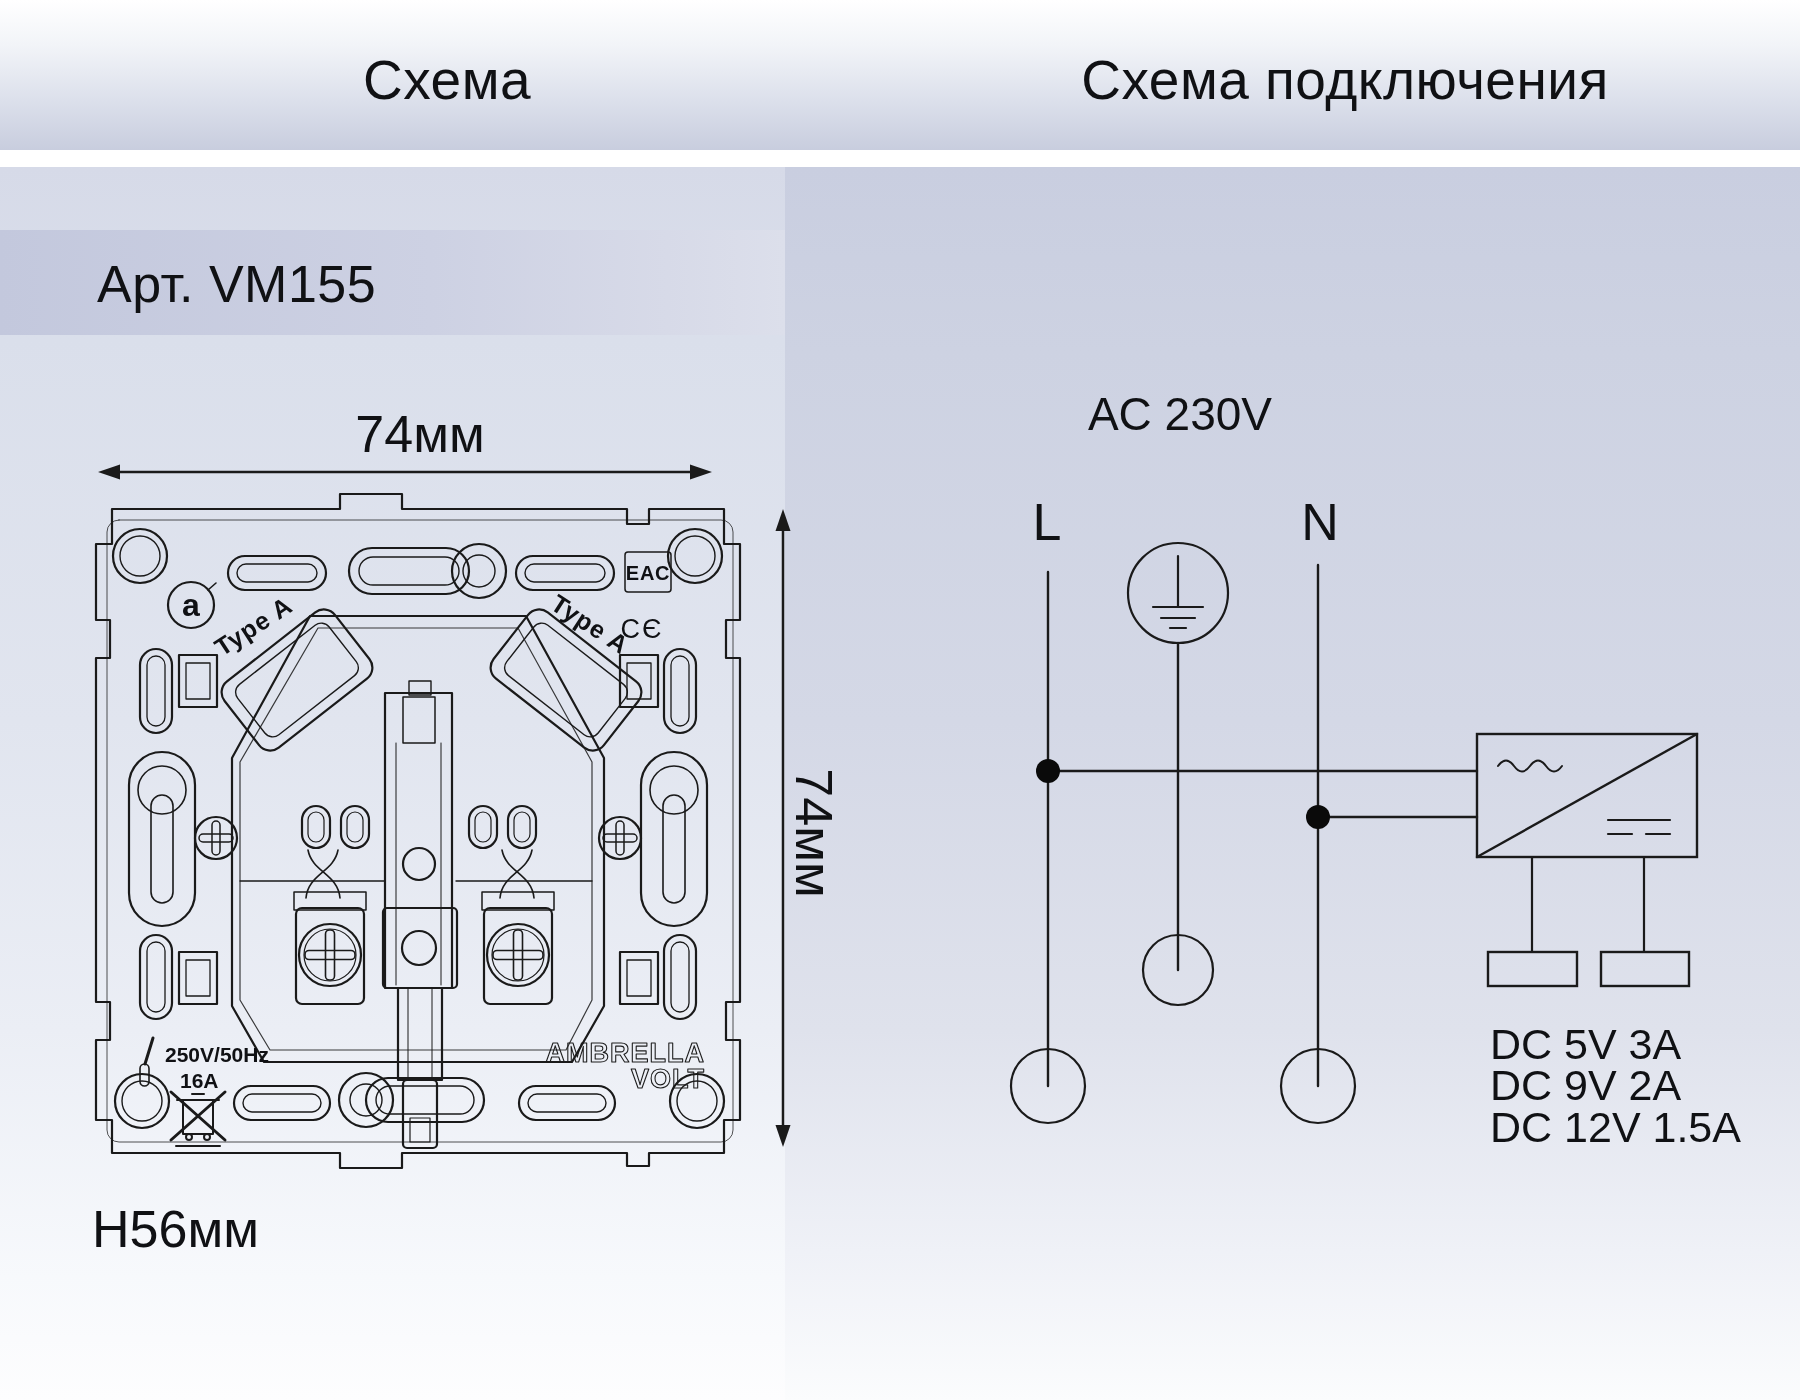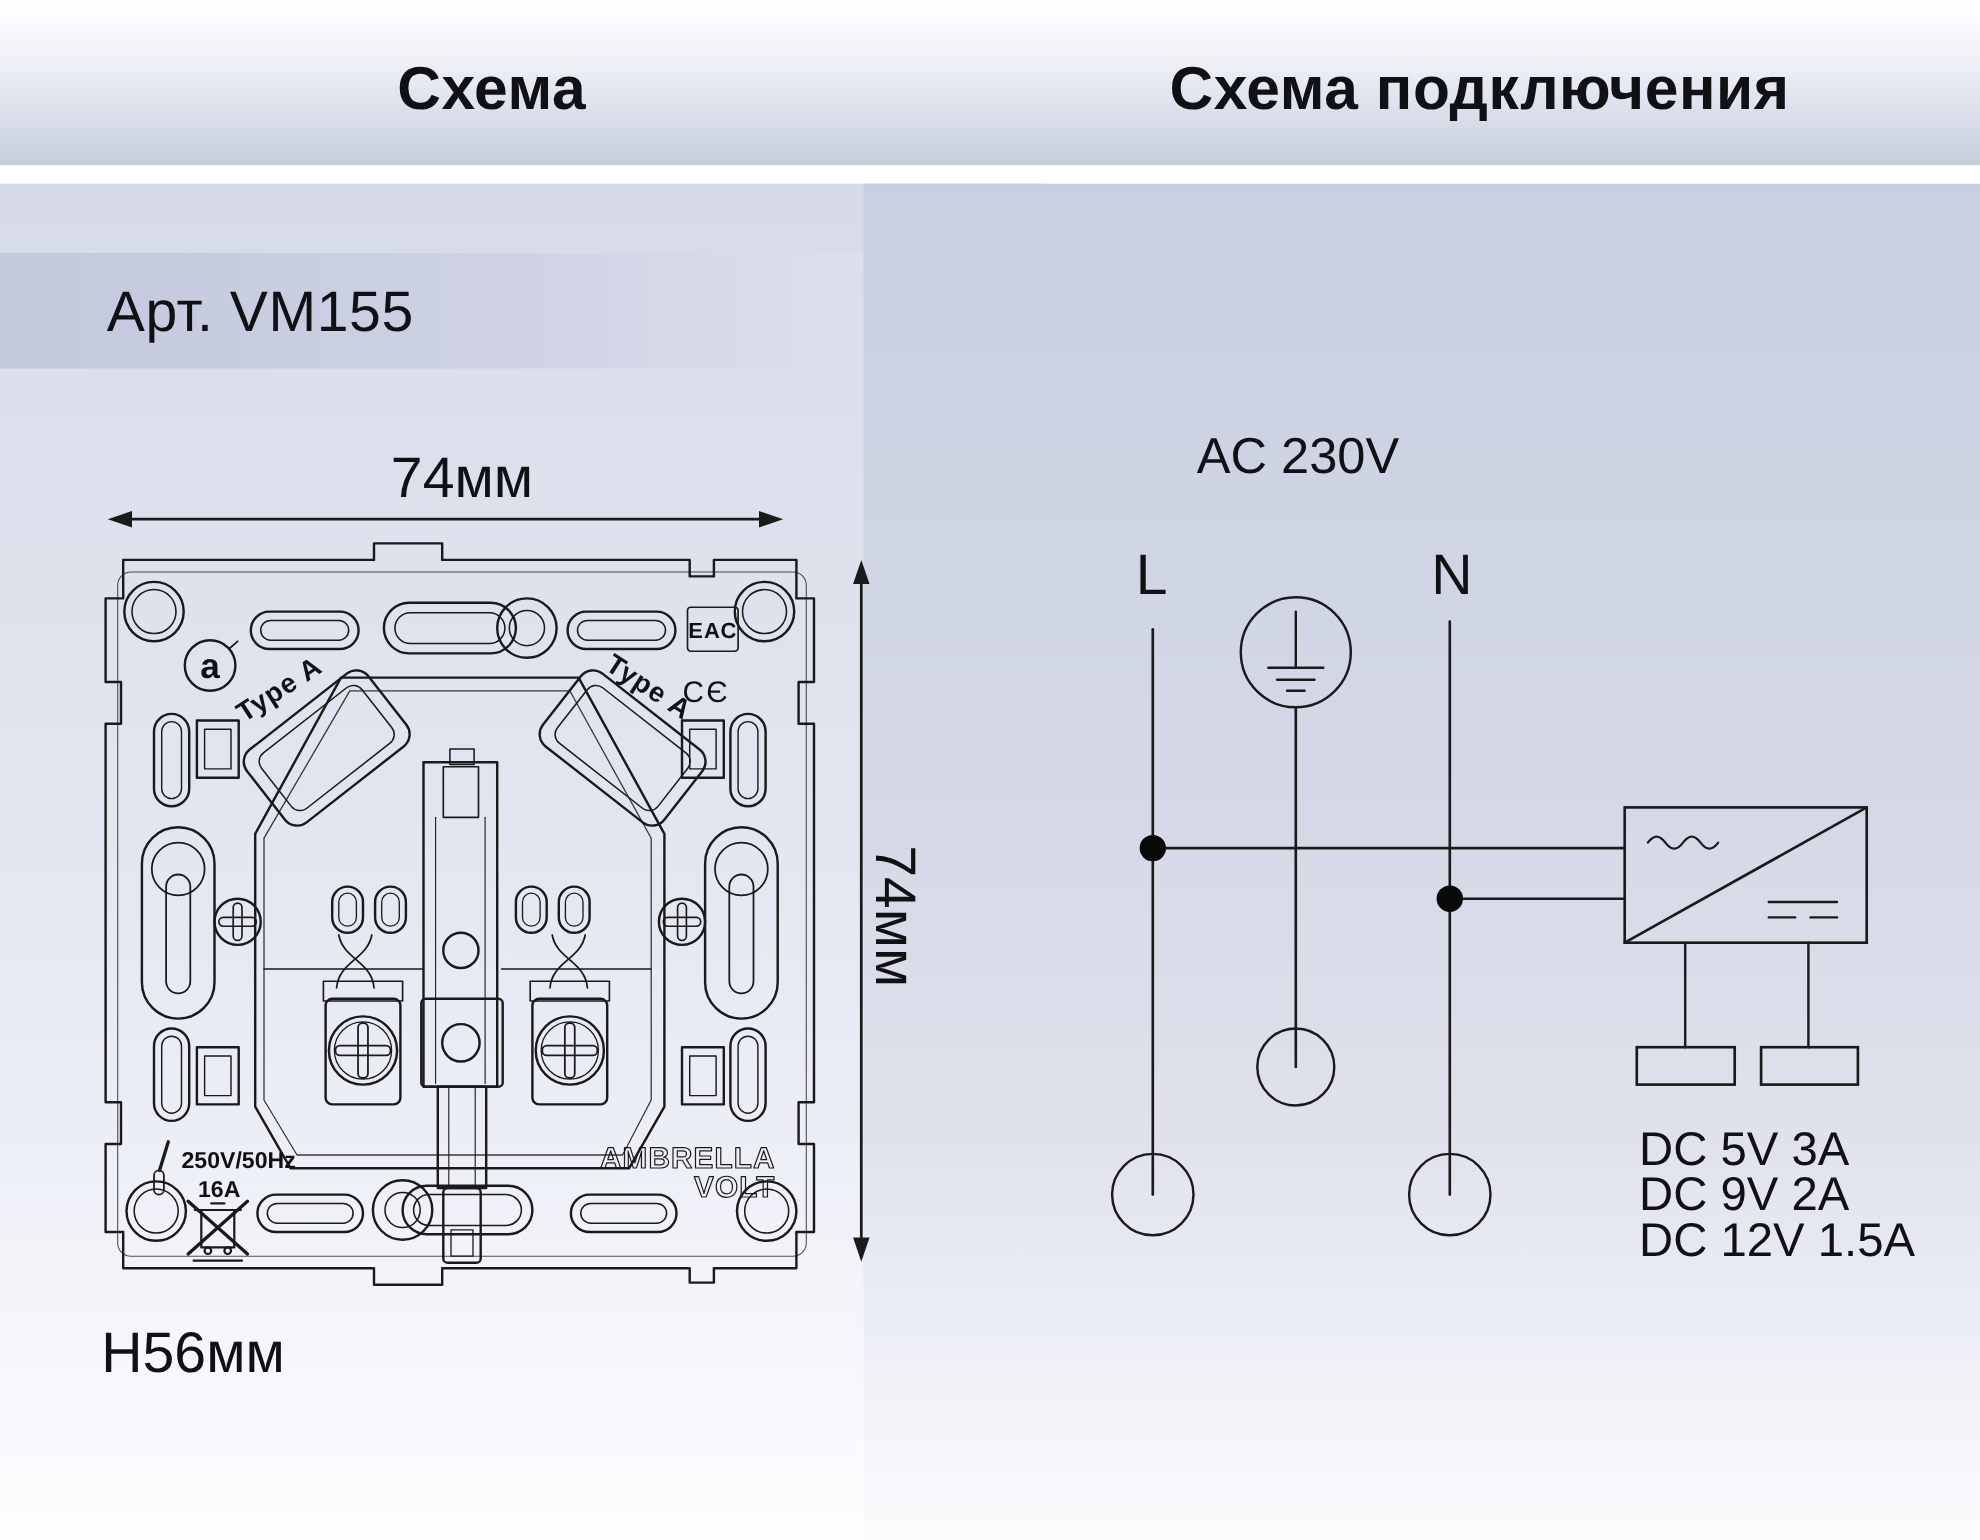--- a/index.html
+++ b/index.html
@@ -12,21 +12,21 @@
 
   .col-left{position:absolute;left:0;top:167px;width:949px;height:1233px;
     background:linear-gradient(180deg,#d6dae8 0%,#dadfeb 14%,#e1e5ef 45%,#ebeef5 70%,#f7f9fc 90%,#fdfdfe 100%);}
   .col-right{position:absolute;left:785px;top:167px;width:1015px;height:1233px;
     background:linear-gradient(180deg,#c9cee0 0%,#cdd2e2 15%,#d4d8e6 45%,#dfe2ec 70%,#eff1f7 88%,#fbfcfd 100%);}
 
   .art-band{position:absolute;left:0;top:63px;width:785px;height:105px;
     background:linear-gradient(90deg,#c3c8dd 0%,#cdd1e3 55%,#d7dae8 85%,#dcdfeb 100%);}
   .art-text{position:absolute;left:97px;top:24px;font-size:52px;font-weight:500;color:#101114;letter-spacing:.5px;}
 
-  .title{position:absolute;top:48px;font-size:55px;font-weight:700;color:#101114;white-space:nowrap;transform:translateX(-50%);letter-spacing:.5px;}
+  .title{position:absolute;top:48px;font-size:55px;font-weight:400;color:#101114;white-space:nowrap;transform:translateX(-50%);letter-spacing:.5px;}
   .title-left{left:447px;}
   .title-right{left:1345px;text-align:center;}
 
   svg{position:absolute;overflow:visible;}
   .svg-left{left:0;top:340px;width:850px;height:960px;}
   .svg-right{left:850px;top:360px;width:950px;height:840px;}
 
   svg text{fill:#101114;}
   .dim-label{font-size:52px;font-weight:500;}
   .small-bold{font-size:21px;font-weight:700;}

